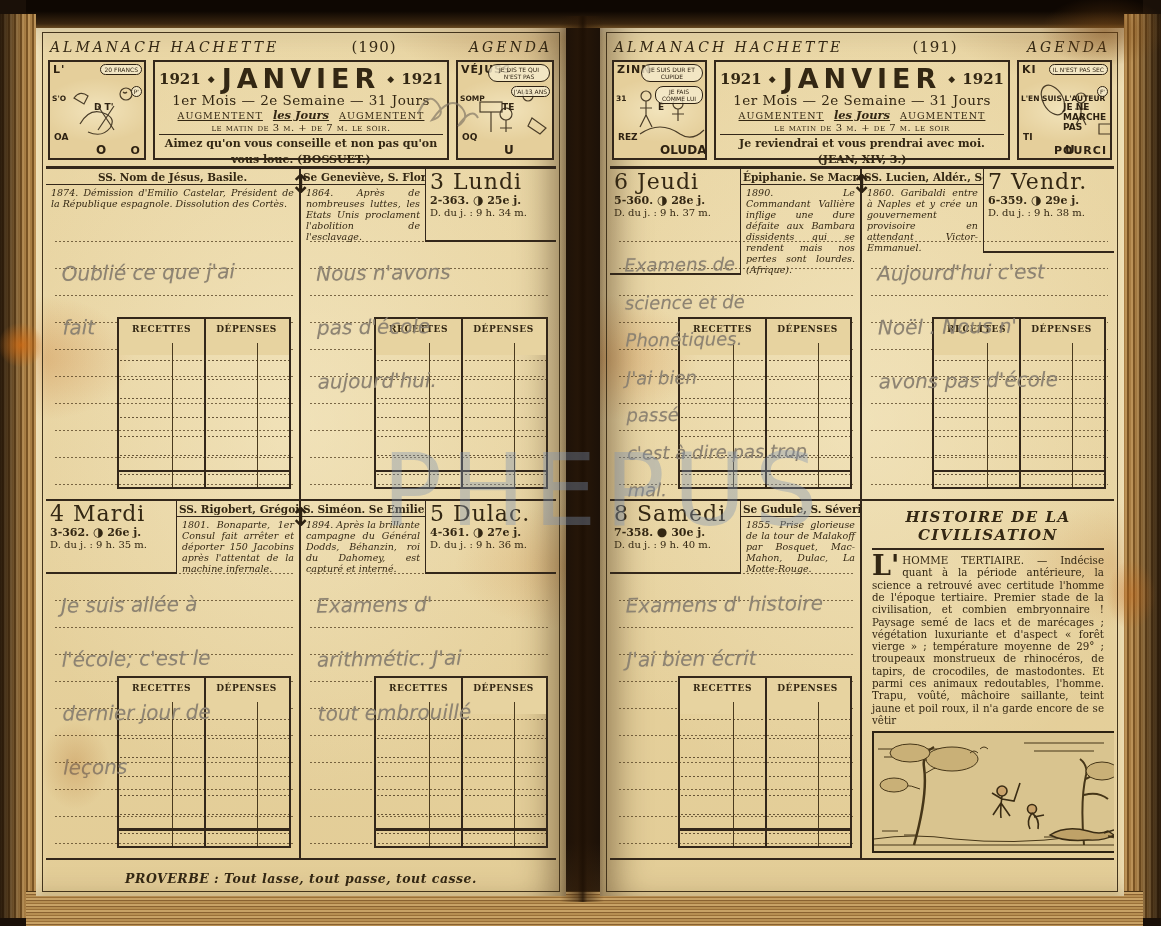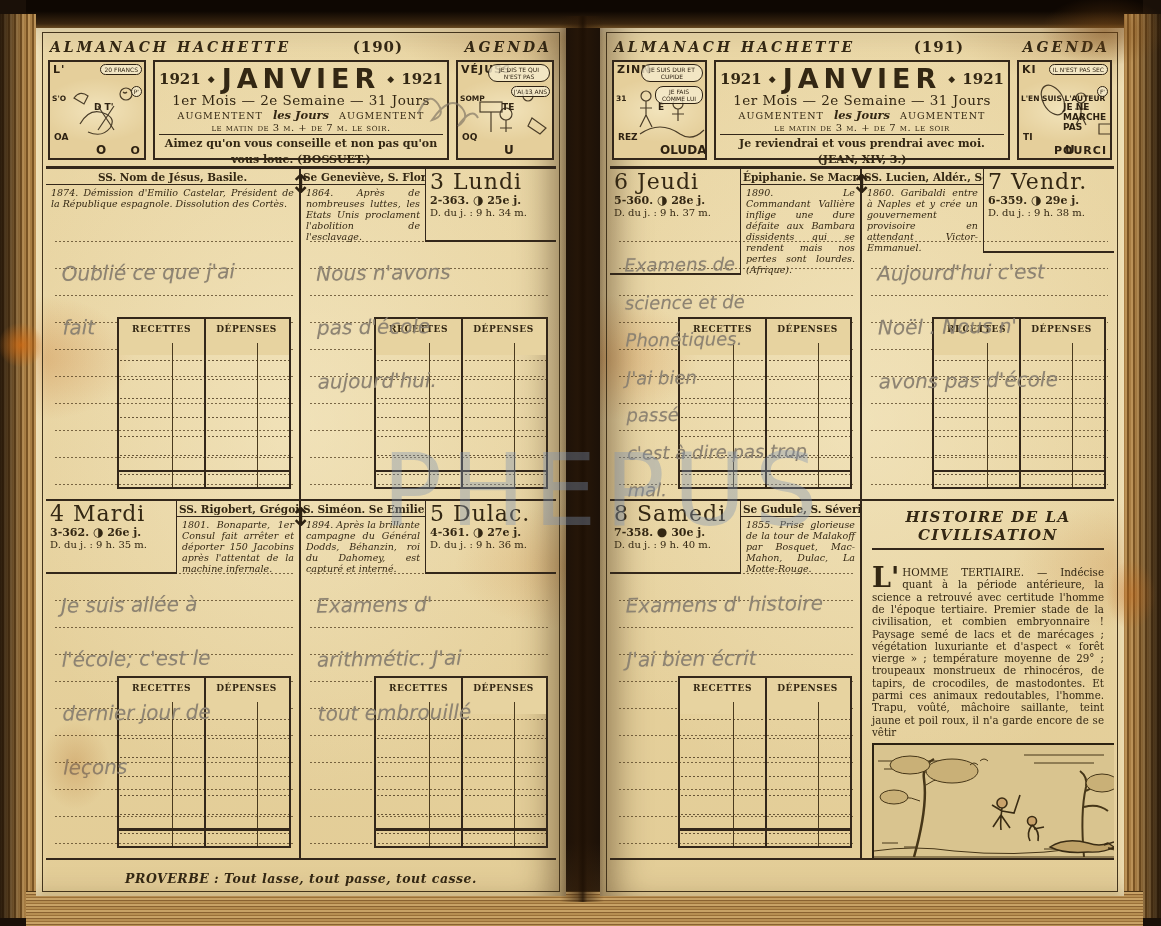--- a/index.html
+++ b/index.html
@@ -29,21 +29,21 @@
       radial-gradient(ellipse 240px 110px at 96% -2%, rgba(140,85,30,.35), transparent 70%),
       radial-gradient(ellipse 160px 90px at 100% 62%, rgba(185,105,30,.22), transparent 70%),
       radial-gradient(ellipse 420px 520px at 50% 45%, rgba(252,244,215,.45), transparent 75%),
       linear-gradient(#ead7a6,#e3cd97);}
   .page.left{left:36px;width:530px;box-shadow:inset -26px 0 34px -12px rgba(58,34,10,.5), inset 4px 4px 8px rgba(255,250,230,.4);}
   .page.right{left:600px;width:524px;box-shadow:inset 26px 0 34px -12px rgba(58,34,10,.5), inset -4px 4px 8px rgba(255,250,230,.4);}
   .frame{position:absolute;inset:4px 6px;border:1.5px solid #43341c;}
 
   
   .phead{position:absolute;top:8px;left:14px;right:14px;height:22px;display:flex;align-items:center;justify-content:space-between;
-    font-style:italic;font-weight:bold;font-size:14px;letter-spacing:3px;}
+    font-style:italic;font-weight:normal;font-size:14px;letter-spacing:3px;}
   .phead .num{font-style:normal;letter-spacing:1px;font-size:15px;}
 
   
   .banner{position:absolute;top:32px;left:12px;right:12px;height:100px;display:flex;gap:7px;}
   .rebus{position:relative;width:120px;border:2.5px solid #33271a;background:
     radial-gradient(ellipse 70px 40px at 50% 50%, rgba(255,248,220,.5), transparent 80%),#e5cf9b;overflow:hidden;}
   .rebus span{position:absolute;color:#2e2212;font-family:"DejaVu Sans","Liberation Sans",sans-serif;}
   .rf0{top:1px;left:3px;font-size:11px;font-weight:bold;letter-spacing:1px;}
   .rf1{top:2px;right:2px;font-size:6px;max-width:54px;border:1px solid #2e2212;border-radius:9px;padding:1px 3px;text-align:center;line-height:7px;background:rgba(245,235,205,.8);}
   .rf2{top:32px;left:2px;font-size:7.5px;font-weight:bold;}
@@ -52,21 +52,21 @@
   .rf5{bottom:16px;left:4px;font-size:9px;font-weight:bold;}
   .rf6{bottom:1px;left:46px;font-size:12px;font-weight:bold;}
   .rf7{bottom:1px;right:3px;font-size:11px;font-weight:bold;letter-spacing:1px;}
   .doodle{position:absolute;left:18px;top:22px;opacity:.85;}
 
   .month-box{position:relative;flex:1;border:2.5px solid #33271a;text-align:center;padding:1px 4px 0;}
   .mline1{font-weight:bold;font-size:15px;display:flex;align-items:center;justify-content:center;gap:7px;}
   .mline1 .month{font-size:27px;letter-spacing:5px;font-family:"DejaVu Sans","Liberation Sans",sans-serif;font-weight:bold;}
   .mline1 .dia{font-size:9px;}
   .mline2{font-weight:normal;font-size:13.5px;margin-top:-2px;letter-spacing:.5px;}
-  .mline3{font-size:9.5px;letter-spacing:1px;display:flex;justify-content:center;gap:10px;align-items:baseline;}
+  .mline3{font-size:9.5px;letter-spacing:1px;display:flex;justify-content:center;gap:10px;align-items:baseline;text-decoration:underline;}
   .mline3 .it{font-style:italic;font-size:11.5px;letter-spacing:0;font-weight:bold;}
   .mline4{font-size:10px;letter-spacing:.5px;font-variant:small-caps;}
   .quote{border-top:1.5px solid #33271a;margin-top:1px;padding-top:1px;font-weight:bold;font-size:11px;line-height:16px;}
 
   
   .scribble{position:absolute;z-index:6;opacity:.65;pointer-events:none;}
 
   
   .days{position:absolute;left:10px;right:10px;top:138px;bottom:36px;border-top:3px solid #33271a;border-bottom:2px solid #33271a;
     display:grid;grid-template-columns:1fr 1fr;grid-template-rows:48.2% 51.8%;}
@@ -106,21 +106,21 @@
   .m-head{display:flex;height:36px;}
   .m-head span{flex:1;text-align:center;font-size:9px;font-weight:bold;letter-spacing:.5px;padding-top:5px;background:#e7d3a0;}
   .money i{position:absolute;background:#33271a;}
   .money .vc{top:0;bottom:0;left:50%;width:2px;}
   .money .vs1{top:24px;bottom:0;left:31%;width:1.3px;background:#4a3a1e;}
   .money .vs2{top:24px;bottom:0;left:81%;width:1.3px;background:#4a3a1e;}
   .money .thick{left:0;right:0;bottom:15px;height:2.5px;}
 
   
   .hist{padding:4px 10px 0;position:relative;z-index:2;}
-  .hist-title{text-align:center;font-weight:bold;font-style:italic;font-size:15px;letter-spacing:1.5px;padding:3px 0 4px;border-bottom:2px solid #33271a;margin-bottom:16px;}
+  .hist-title{text-align:center;font-weight:bold;font-style:italic;font-size:15px;letter-spacing:1.5px;padding:3px 0 4px;border-bottom:2px solid #33271a;margin-bottom:4px;}
   .hist p{margin:0;font-size:10.3px;line-height:12.3px;text-align:justify;}
   .hist .p1::first-letter{font-size:27px;font-weight:bold;float:left;line-height:23px;padding-right:3px;}
   .hist-img{display:block;width:246px;height:118px;border:2px solid #2c2212;margin:5px auto 4px;background:#d9c48f;}
 
   .proverb{position:absolute;bottom:10px;left:0;right:0;text-align:center;font-weight:bold;font-size:12.5px;letter-spacing:.5px;}
   .proverb::first-line{font-style:italic;}
 
   
   .watermark{position:absolute;left:382px;top:432px;z-index:7;pointer-events:none;
     font-family:"DejaVu Sans","Liberation Sans",sans-serif;font-weight:normal;font-size:100px;letter-spacing:8px;

